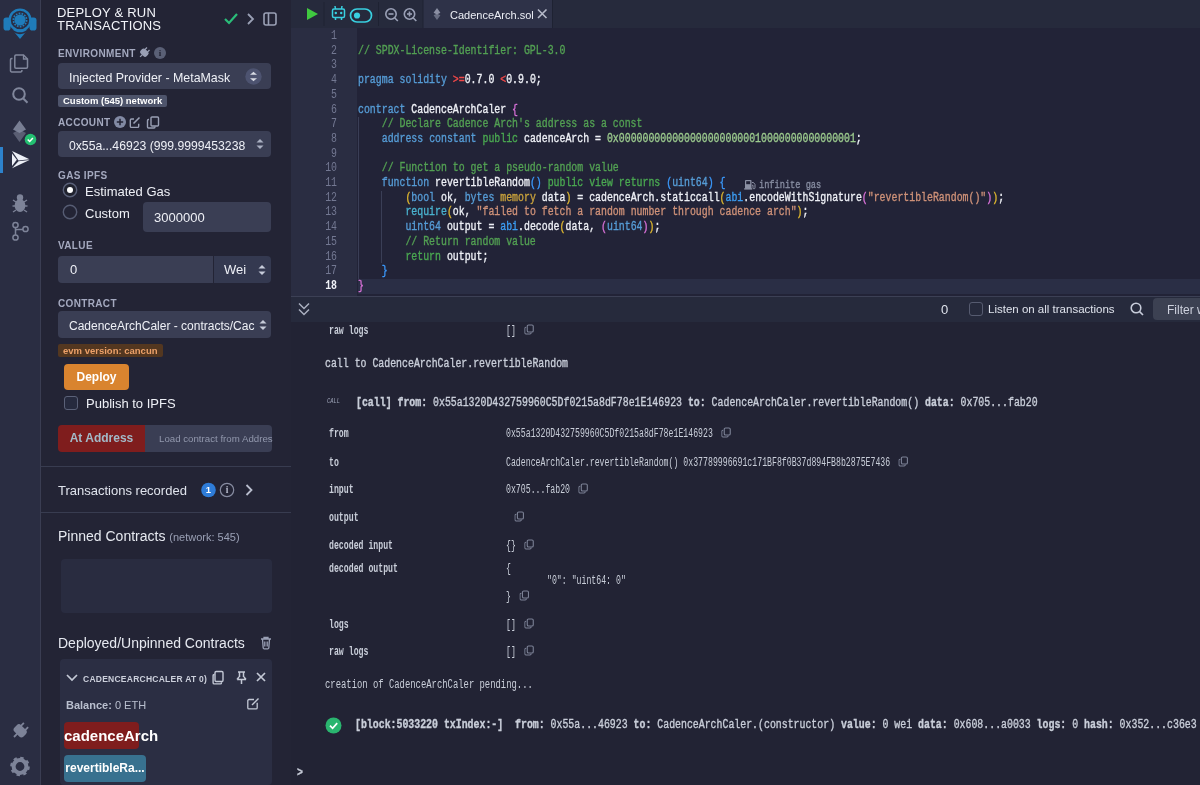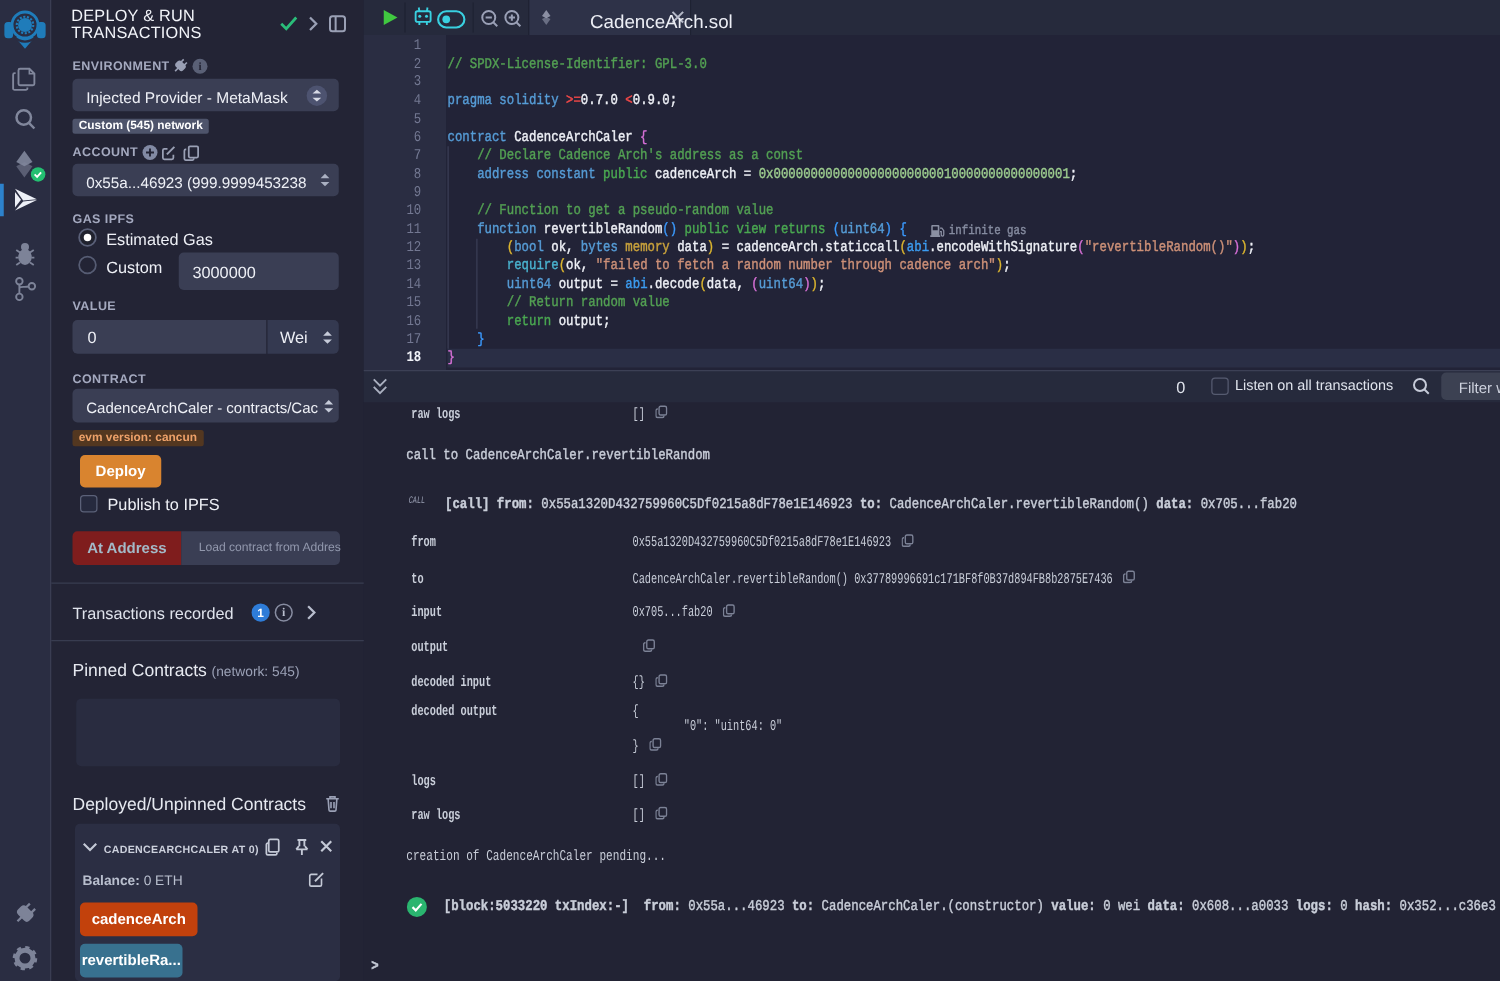--- a/index.html
+++ b/index.html
@@ -246,21 +246,21 @@
       <path d="M46,4 l8,8 M54,4 l-8,8"></path>
     </g>
   </svg>
   <div class="abs" style="left:66px;top:699px;font-size:11px;color:#b9bfce;"><b>Balance:</b> 0 ETH</div>
   <svg class="abs" style="left:246px;top:697px;width:14px;height:14px" viewBox="0 0 14 14">
     <g fill="none" stroke="#c4c9d6" stroke-width="1.3">
       <path d="M8,2.5 h-5 a1.2,1.2 0 0 0 -1.2,1.2 v7 a1.2,1.2 0 0 0 1.2,1.2 h7 a1.2,1.2 0 0 0 1.2,-1.2 v-5"></path>
       <path d="M6,8 l6.5,-6.5" stroke-width="1.5"></path>
     </g>
   </svg>
-  <div class="abs" style="left:64px;top:722px;width:94px;height:27px;background:#c2410c;border-radius:4px;font-size:12px;font-weight:bold;color:#fff;text-align:center;line-height:27px;">cadenceArch</div>
+  <div class="abs" style="left:64px;top:722px;width:75px;height:27px;background:#7f1d1d;border-radius:4px;font-size:15px;font-weight:bold;color:#fff;text-align:center;line-height:27px;">cadenceArch</div>
   <div class="abs" style="left:64px;top:755px;width:82px;height:27px;background:#38718f;border-radius:4px;font-size:12px;font-weight:bold;color:#fff;text-align:center;line-height:27px;">revertibleRa...</div>
 
   <svg class="abs" style="left:291px;top:0;width:270px;height:28px" viewBox="0 0 270 28">
     <rect x="132" y="0" width="130" height="28" fill="#2e3248"></rect>
     <line x1="33" y1="2" x2="33" y2="26" stroke="#1e2232" stroke-width="1"></line>
     <line x1="87.5" y1="2" x2="87.5" y2="26" stroke="#1e2232" stroke-width="1"></line>
     <line x1="132" y1="0" x2="132" y2="28" stroke="#1e2232" stroke-width="1"></line>
     <line x1="261.5" y1="0" x2="261.5" y2="28" stroke="#1e2232" stroke-width="1"></line>
     <path d="M16,8 L27,14 L16,20 Z" fill="#40c940"></path>
 
@@ -289,21 +289,21 @@
 
     <g fill="#9ba0b4">
       <path d="M146,8 l-3.4,4.8 l3.4,1.7 l3.4,-1.7 Z" opacity="0.85"></path>
       <path d="M146,20 l-3.4,-4.8 l3.4,-1.7 l3.4,1.7 Z" opacity="0.55"></path>
     </g>
 
     <g stroke="#b6bac9" stroke-width="1.6">
       <path d="M247,9.5 l8.5,8.5 M255.5,9.5 l-8.5,8.5"></path>
     </g>
   </svg>
-  <div class="abs" style="left:472px;top:8.5px;font-size:15px;color:#eceef5;">CadenceArch.sol</div>
+  <div class="abs" style="left:450px;top:8.5px;font-size:11px;color:#eceef5;">CadenceArch.sol</div>
 
   <div class="abs" style="left:357.5px;top:279px;width:842px;height:14.7px;background:#2a2e45;"></div>
   <div class="abs" style="left:357.5px;top:117px;width:1px;height:162px;background:#3a3e56;"></div>
   <div class="abs" style="left:381.3px;top:191px;width:1px;height:72px;background:#3a3e56;"></div>
   <div id="gutnums">
       <div class="gut" style="top:29px;">1</div>
       <div class="gut" style="top:43.7px;">2</div>
       <div class="gut" style="top:58.4px;">3</div>
       <div class="gut" style="top:73.1px;">4</div>
       <div class="gut" style="top:87.8px;">5</div>

